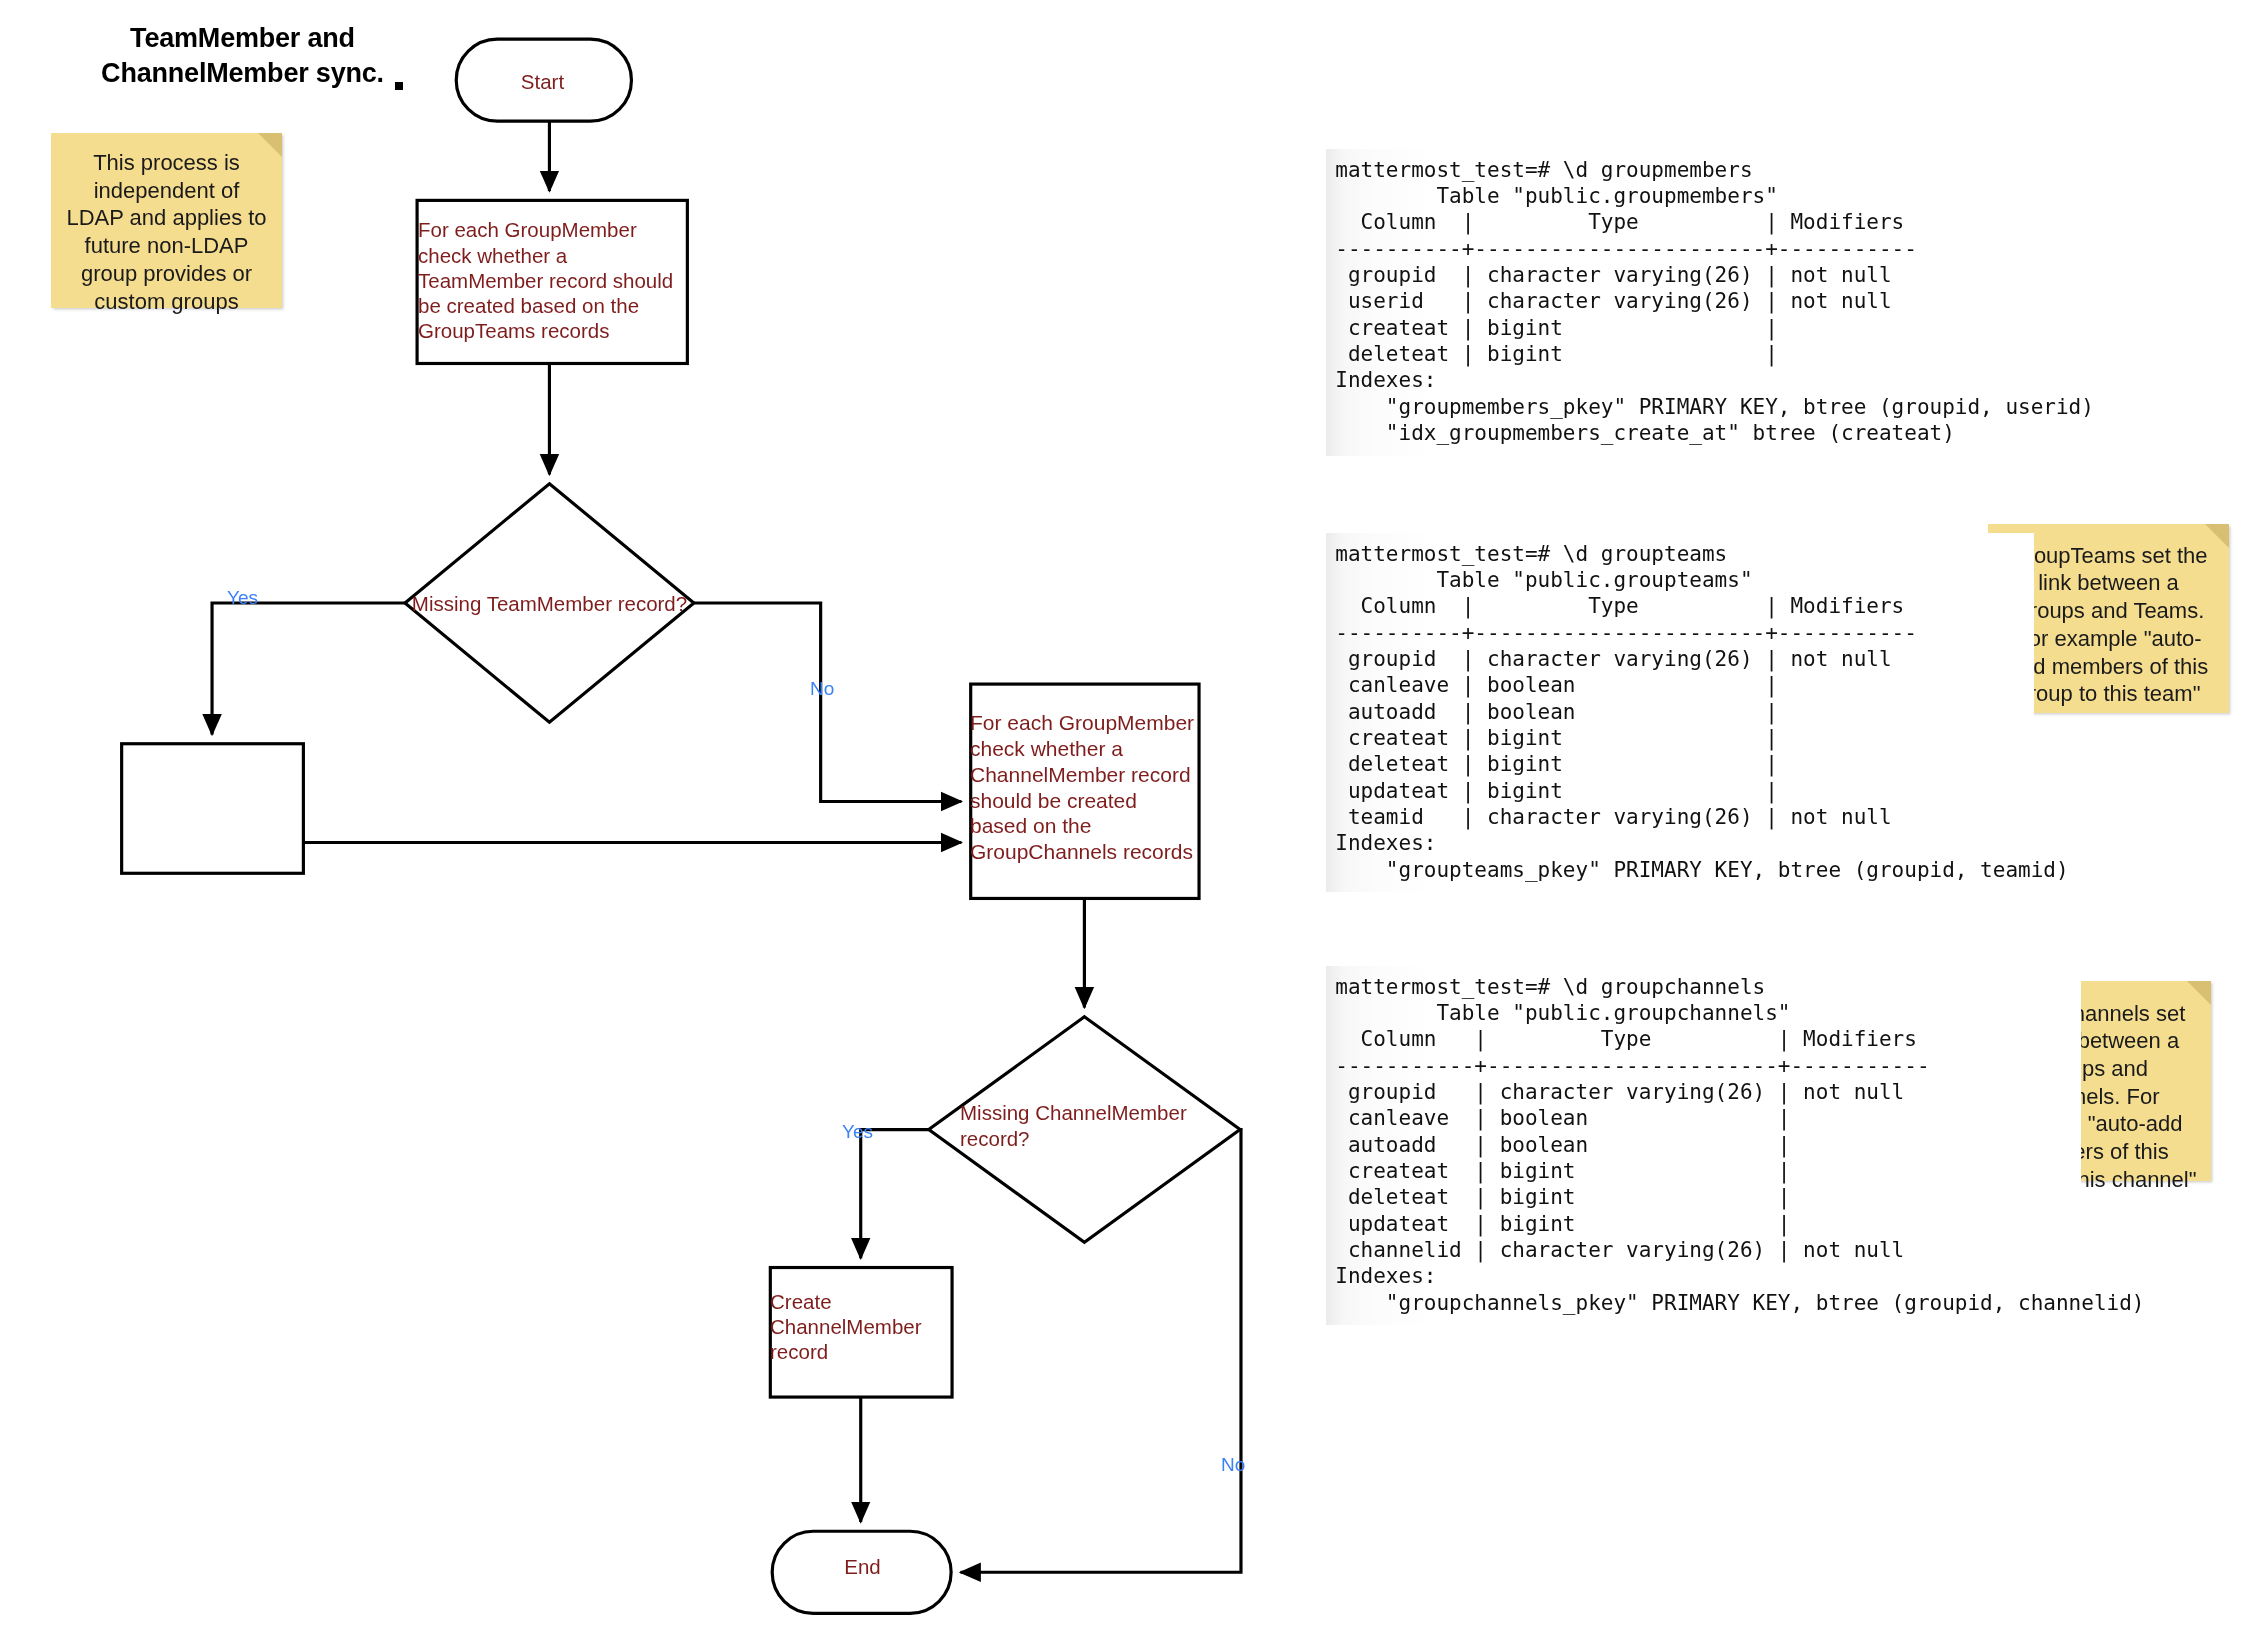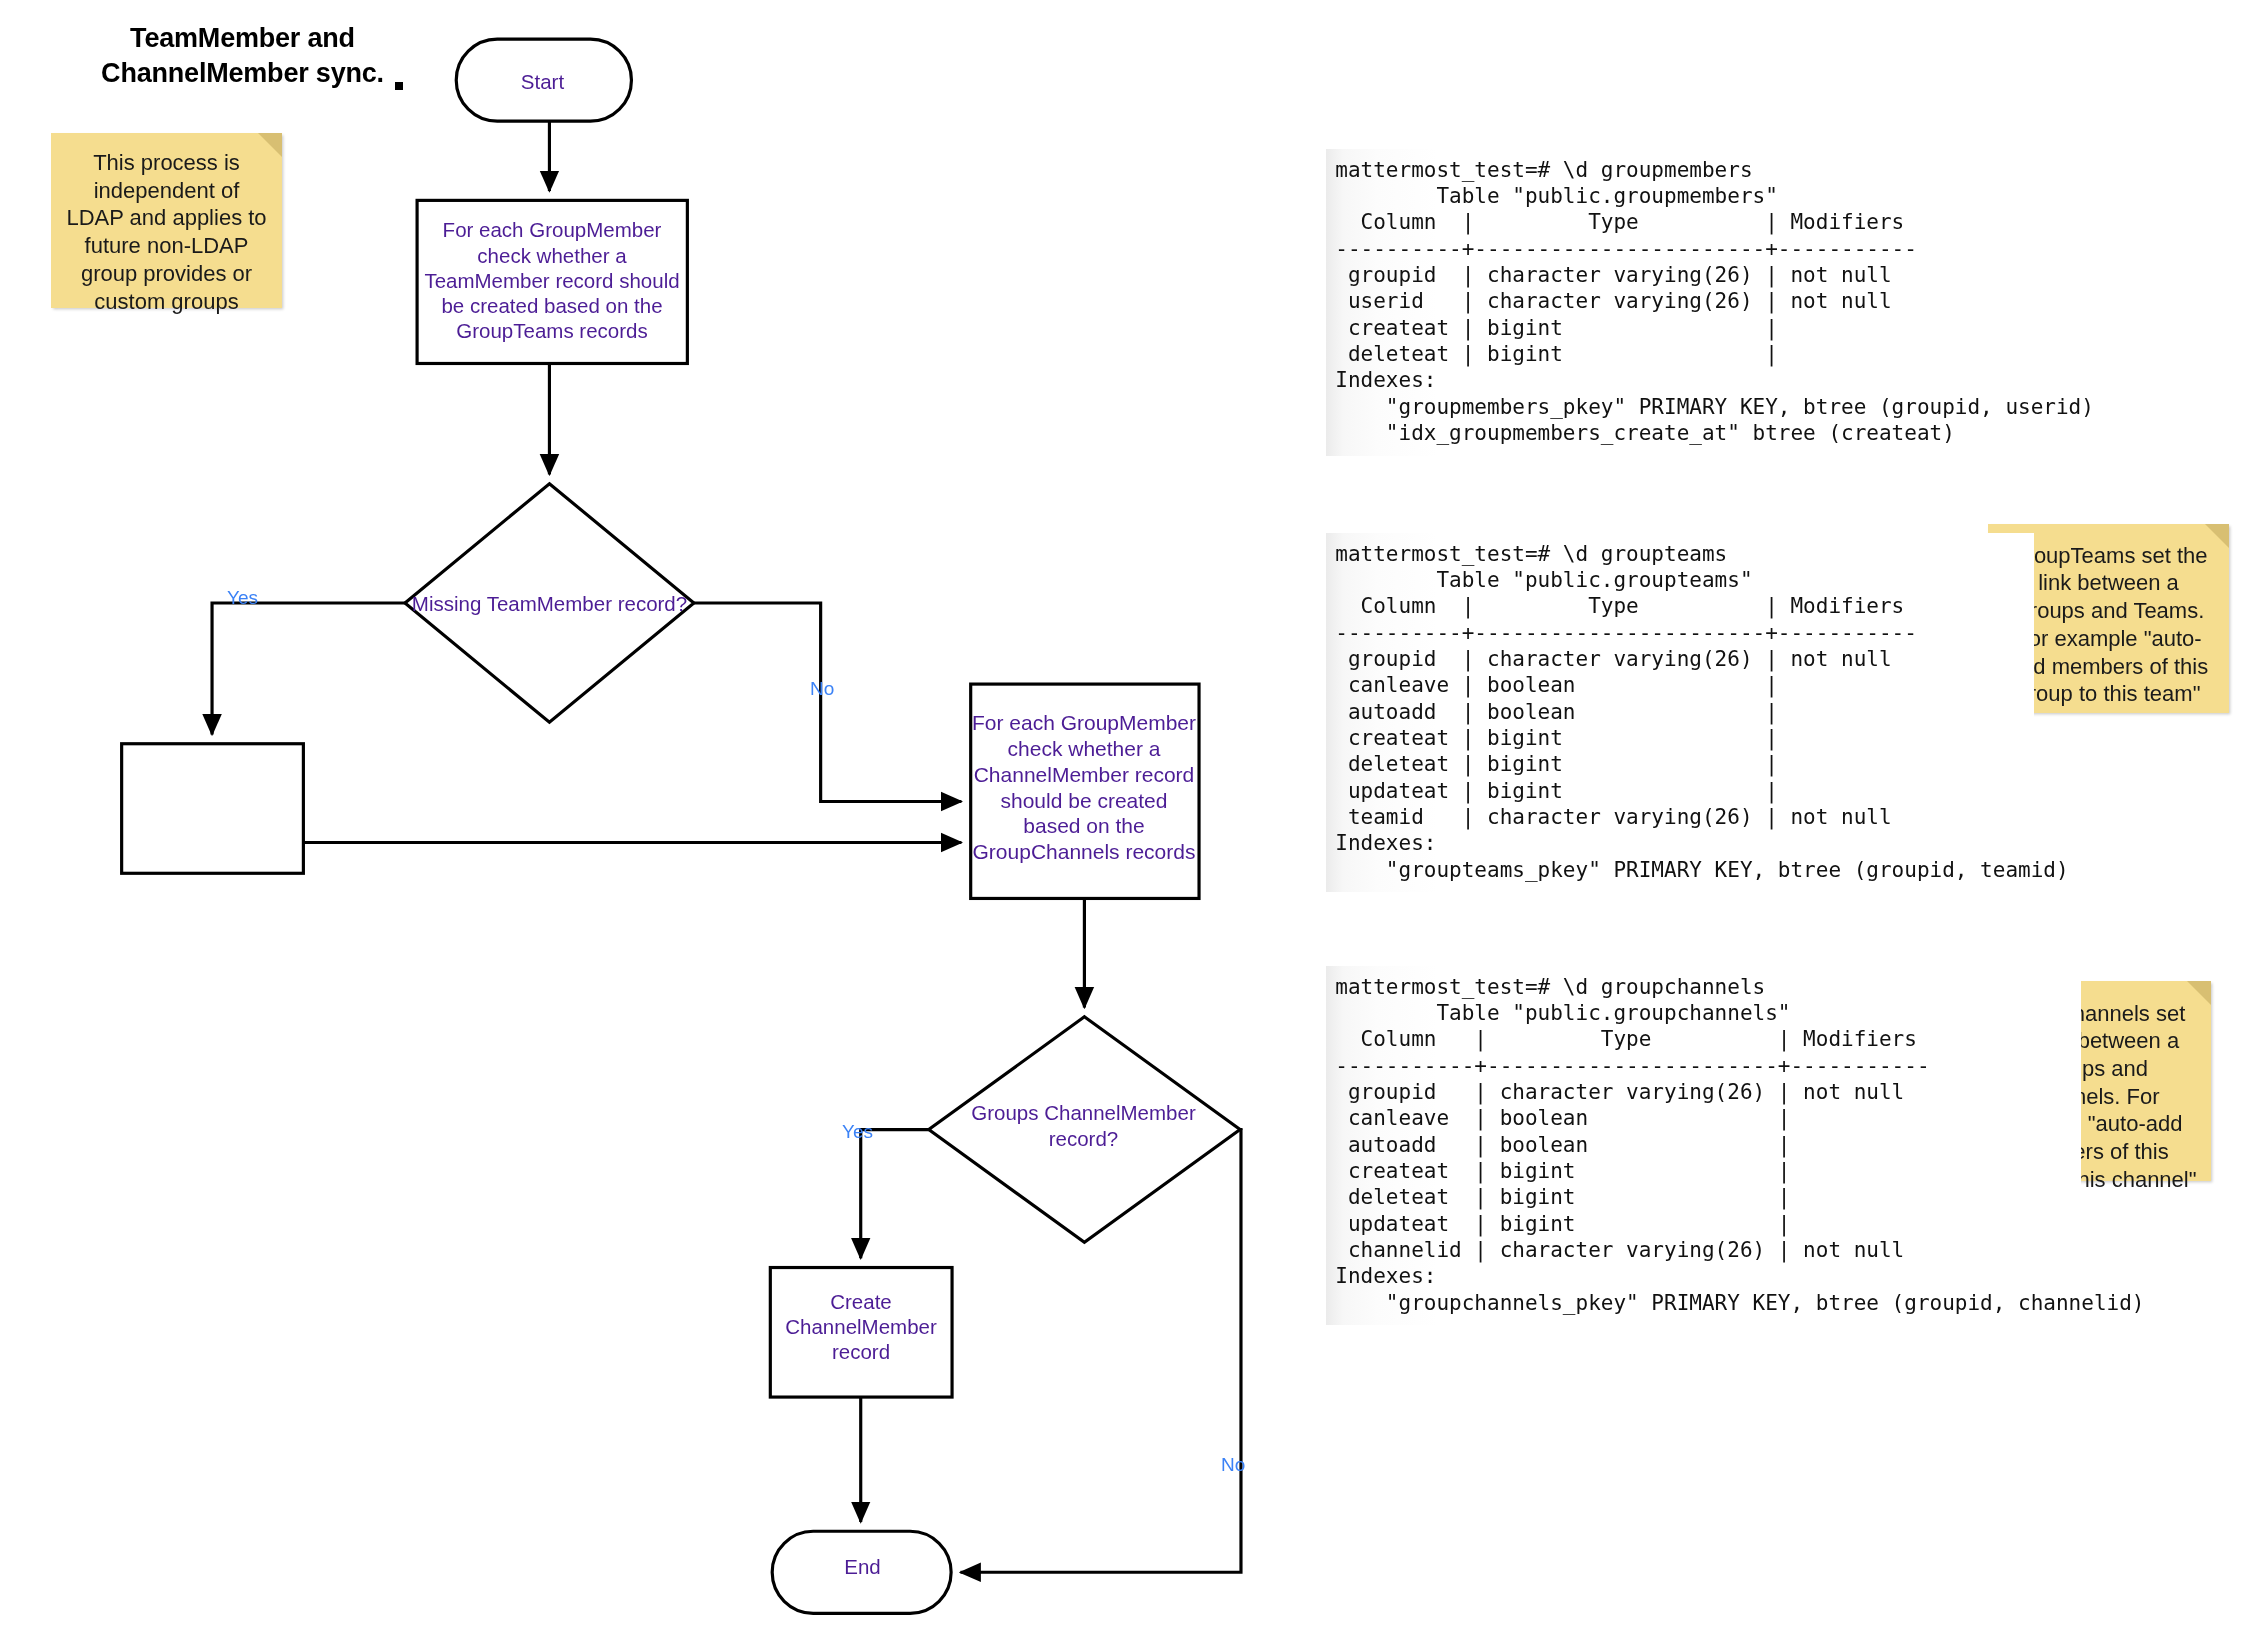--- a/index.html
+++ b/index.html
@@ -23,21 +23,21 @@
 
   #note-ldap{left:51px;top:133px;width:231px;height:175px;}
   #note-ldap .inner{padding-top:16px;}
   #note-groupteams{left:1988px;top:524px;width:241px;height:189px;}
   #note-groupteams .inner{padding-top:17.7px;}
   #note-groupchannels{left:1970px;top:981px;width:241px;height:200px;}
   #note-groupchannels .inner{padding-top:18.6px;}
 
   
   .nlabel{position:absolute;display:flex;align-items:center;justify-content:center;
-          text-align:center;font-size:20.5px;line-height:1.23;color:#4c1d95;}
+          font-size:20.5px;line-height:1.23;color:#7f1d1d;}
   .nlabel.sm{font-size:21px;}
   .edgelabel{position:absolute;font-size:19px;color:#3b82f6;white-space:nowrap;}
 
   #lbl-start{left:454px;top:44px;width:177px;height:75px;}
   #lbl-proc1{left:418px;top:199px;width:268px;height:163px;}
   #lbl-dec1{left:405px;top:567px;width:289px;height:73px;}
   #lbl-create-tm{left:121px;top:744px;width:182px;height:117px;}
   #lbl-proc2{left:970px;top:685px;width:228px;height:205px;}
   #lbl-dec2{left:960px;top:1074px;width:247px;height:103px;}
   #lbl-create-cm{left:770px;top:1268px;width:182px;height:117px;}
@@ -114,21 +114,21 @@
       <path d="M 923 1499 L 923 1633" marker-end="url(#arr)"></path>
 
       <path d="M 1330 1212 L 1331 1212 L 1331 1687 L 1030 1687" marker-end="url(#arr)"></path>
     </g>
   </svg>
 
   <div class="nlabel" id="lbl-start">Start</div>
   <div class="nlabel" id="lbl-proc1">For each GroupMember check whether a TeamMember record should be created based on the GroupTeams records</div>
   <div class="nlabel" id="lbl-dec1">Missing TeamMember record?</div>
   <div class="nlabel sm" id="lbl-proc2">For each GroupMember check whether a ChannelMember record should be created based on the GroupChannels records</div>
-  <div class="nlabel" id="lbl-dec2">Groups ChannelMember record?</div>
+  <div class="nlabel" id="lbl-dec2">Missing ChannelMember record?</div>
   <div class="nlabel" id="lbl-create-cm">Create ChannelMember record</div>
   <div class="nlabel" id="lbl-end">End</div>
 
   <div class="edgelabel" id="el-yes1">Yes</div>
   <div class="edgelabel" id="el-no1">No</div>
   <div class="edgelabel" id="el-yes2">Yes</div>
   <div class="edgelabel" id="el-no2">No</div>
 
   <div class="note" id="note-ldap">
     <div class="fold"></div>

